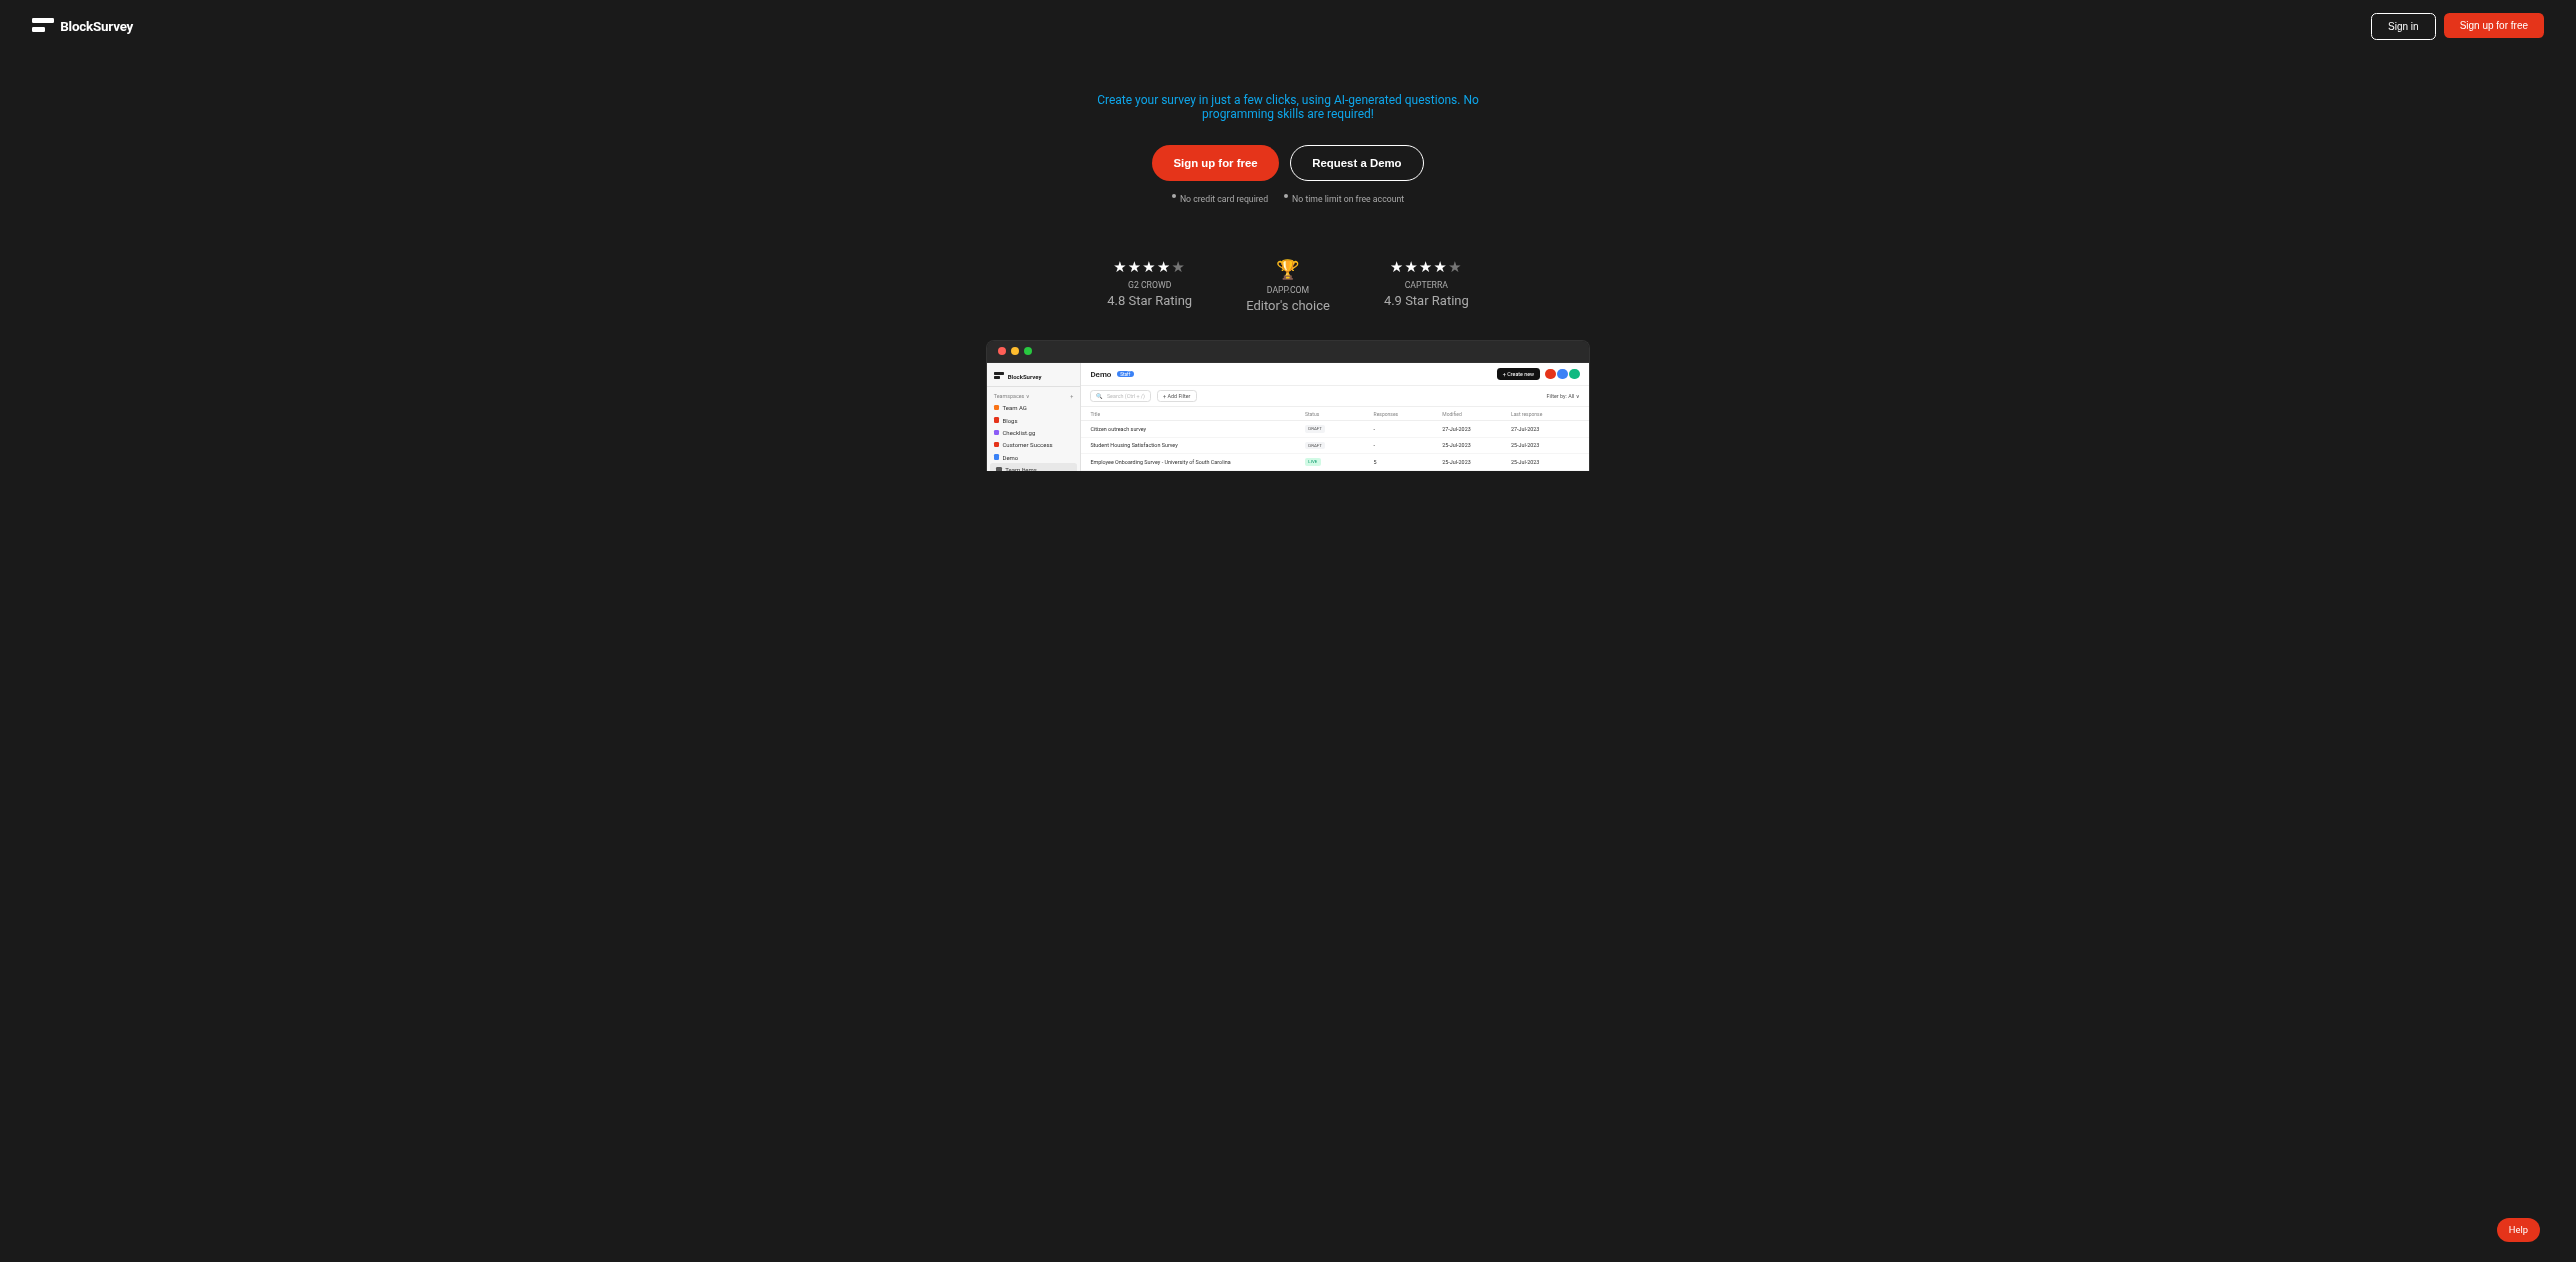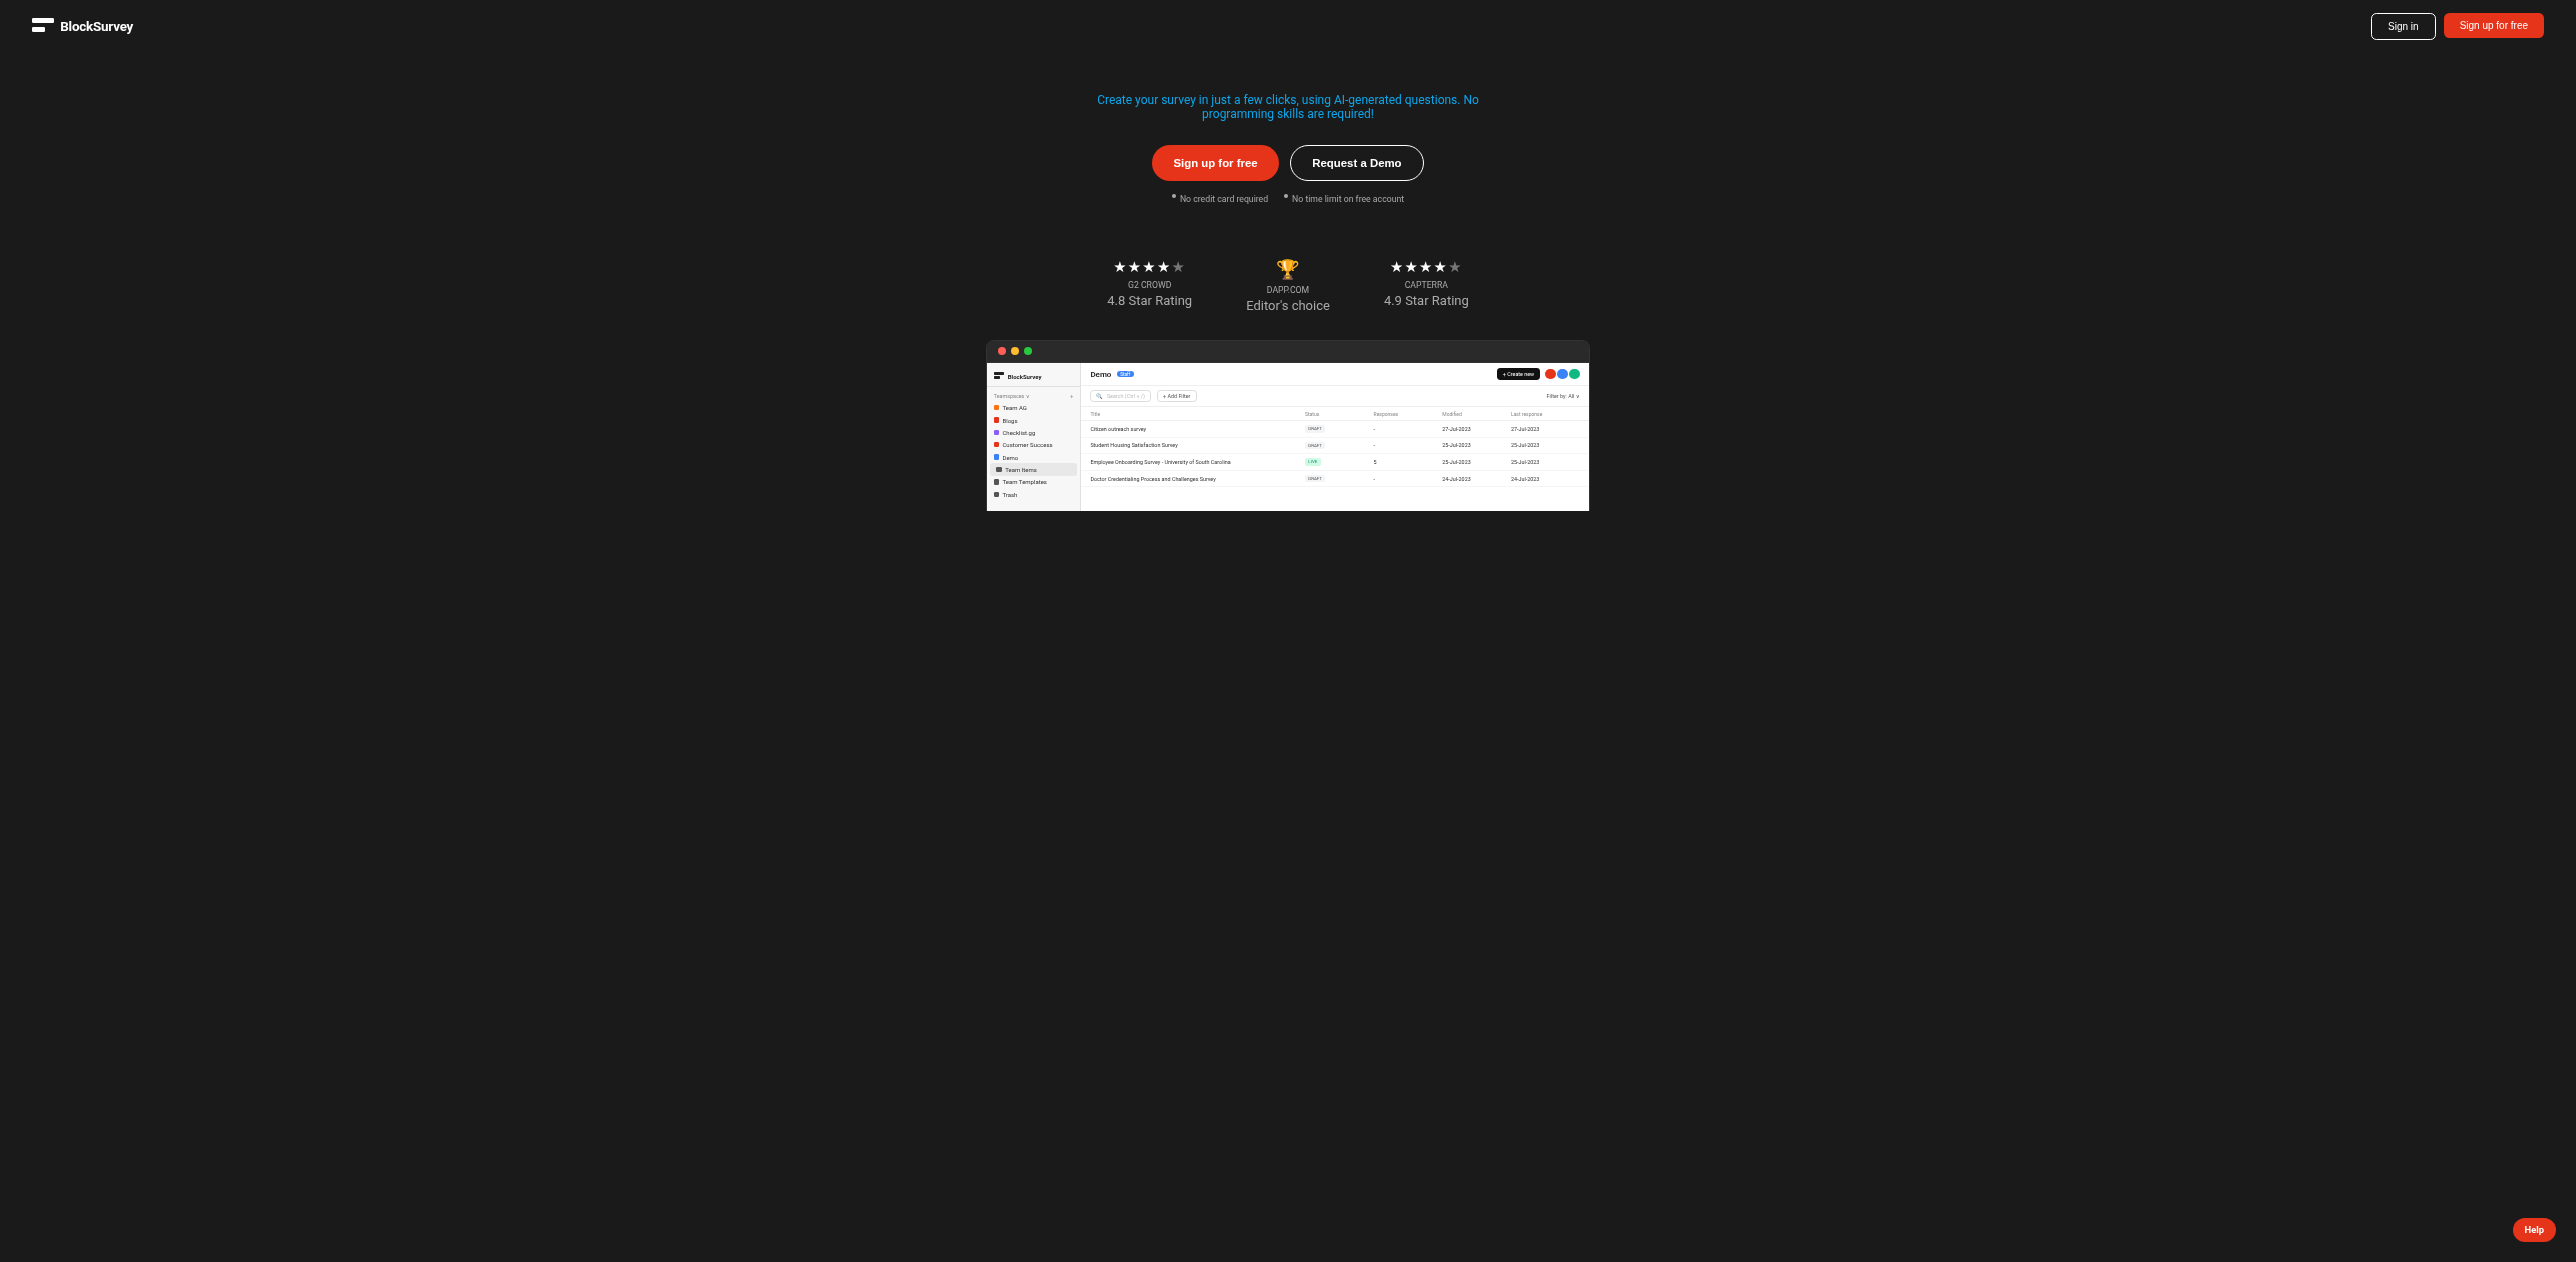--- a/index.html
+++ b/index.html
@@ -222,21 +222,21 @@
       gap: 5.4px;
       border-bottom: 0.7px solid #333;
     }
 
     .dot-red { width: 8px; height: 8px; background: #ff5f57; border-radius: 50%; }
     .dot-yellow { width: 8px; height: 8px; background: #febc2e; border-radius: 50%; }
     .dot-green { width: 8px; height: 8px; background: #28c840; border-radius: 50%; }
 
     .demo-inner {
       display: flex;
-      height: 148px;
+      height: 108px;
     }
 
     
     .demo-sidebar {
       width: 94px;
       background: #f7f7f7;
       border-right: 0.7px solid #e0e0e0;
       padding: 6.7px 0;
       flex-shrink: 0;
     }
@@ -424,27 +424,27 @@
       font-size: 4.4px;
       padding: 1.3px 3.4px;
       border-radius: 2px;
       width: fit-content;
     }
 
     
     .help-btn {
       position: fixed;
       bottom: 20px;
-      right: 20px;
+      right: 36px;
       background: #e5341a;
       color: #fff;
       padding: 6.7px 12px;
       border-radius: 13.4px;
       font-size: 9.4px;
-      font-weight: 700;
+      font-weight: 400;
       cursor: pointer;
       z-index: 100;
     }
 
     .header-right {
       display: flex;
       align-items: center;
       gap: 5.4px;
     }
   </style>

